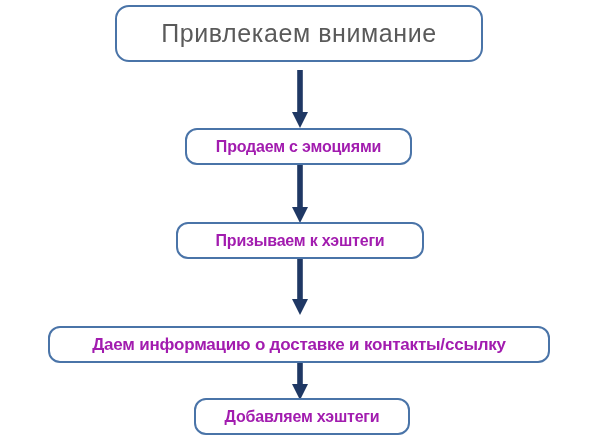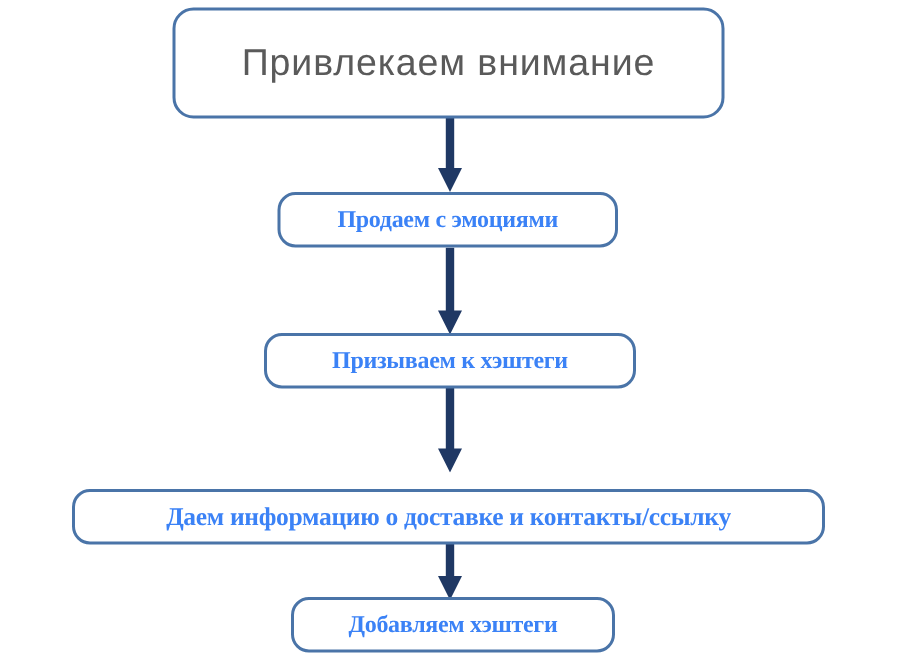--- a/index.html
+++ b/index.html
@@ -26,34 +26,34 @@
     justify-content: center;
     color: #5a5a5a;
     white-space: nowrap;
     z-index: 2;
   }
   
   .node-1 {
     left: 115px;
     top: 5px;
     width: 368px;
-    height: 74px;
+    height: 57px;
     border-radius: 14px;
     font-size: 25px;
     letter-spacing: 0.6px;
     font-family: "Liberation Sans", sans-serif;
   }
   
   .node-sm {
     height: 37px;
     font-size: 16px;
-    font-family: Liberation Serif, serif;
+    font-family: Liberation Sans, sans-serif;
     font-weight: 700;
     letter-spacing: -0.2px;
-    color: #3b82f6;
+    color: #a21caf;
   }
   .node-2 { left: 185px; top: 128px; width: 227px; }
   .node-3 { left: 176px; top: 222px; width: 248px; }
   .node-4 { left: 48px;  top: 326px; width: 502px; font-size: 17px; }
   .node-5 { left: 194px; top: 398px; width: 216px; }
 
   .connector {
     position: absolute;
     z-index: 1;
   }

